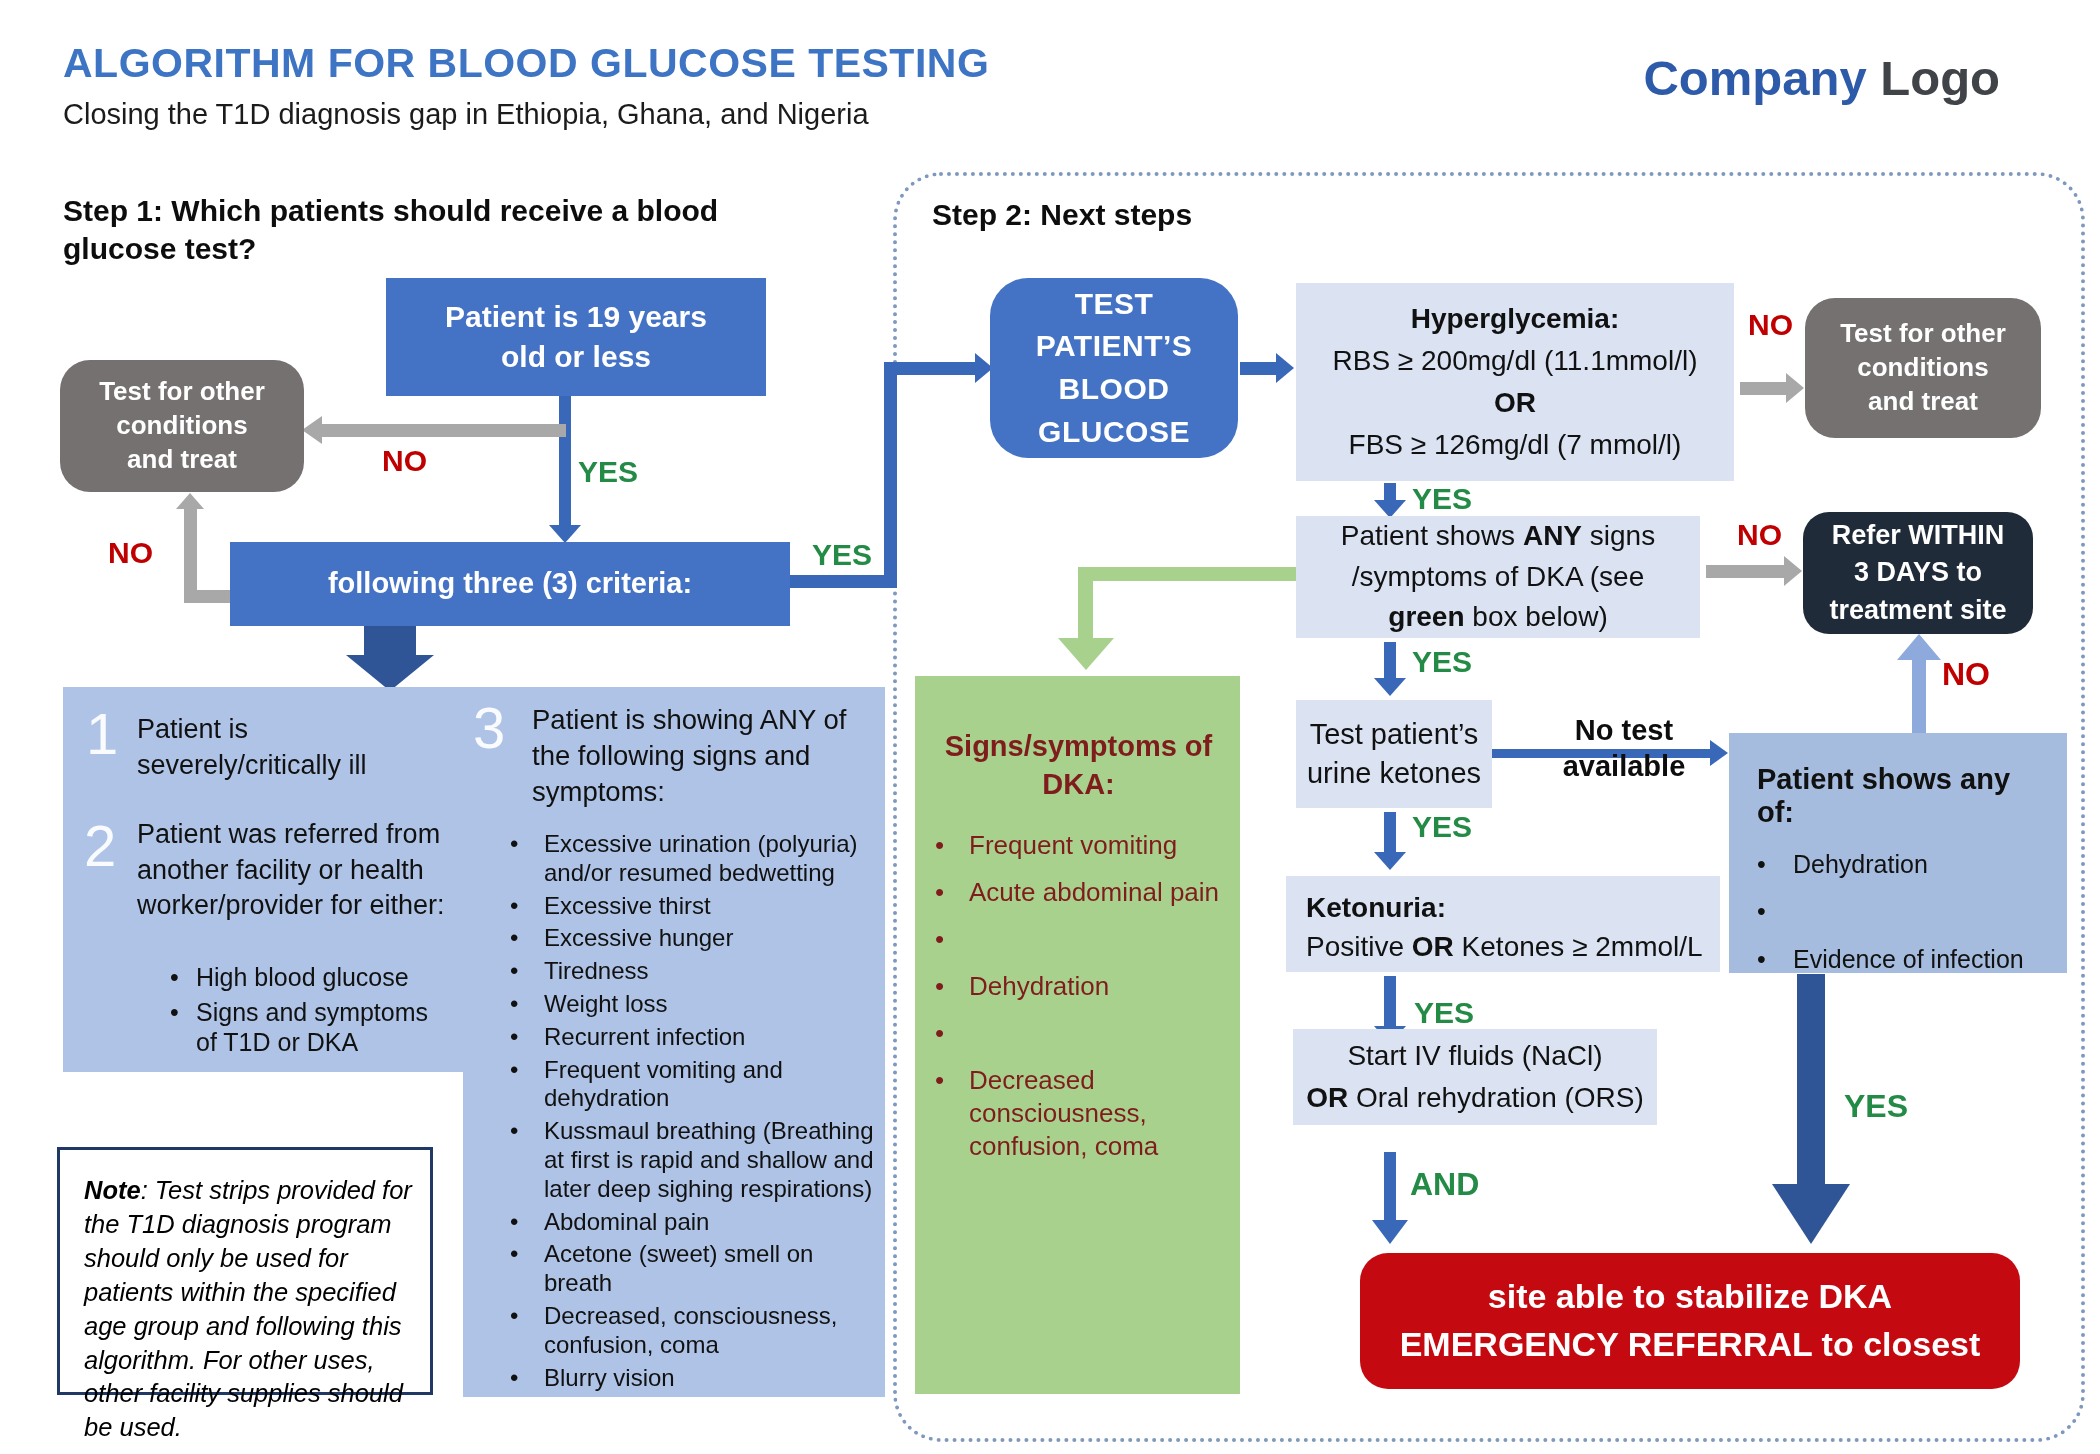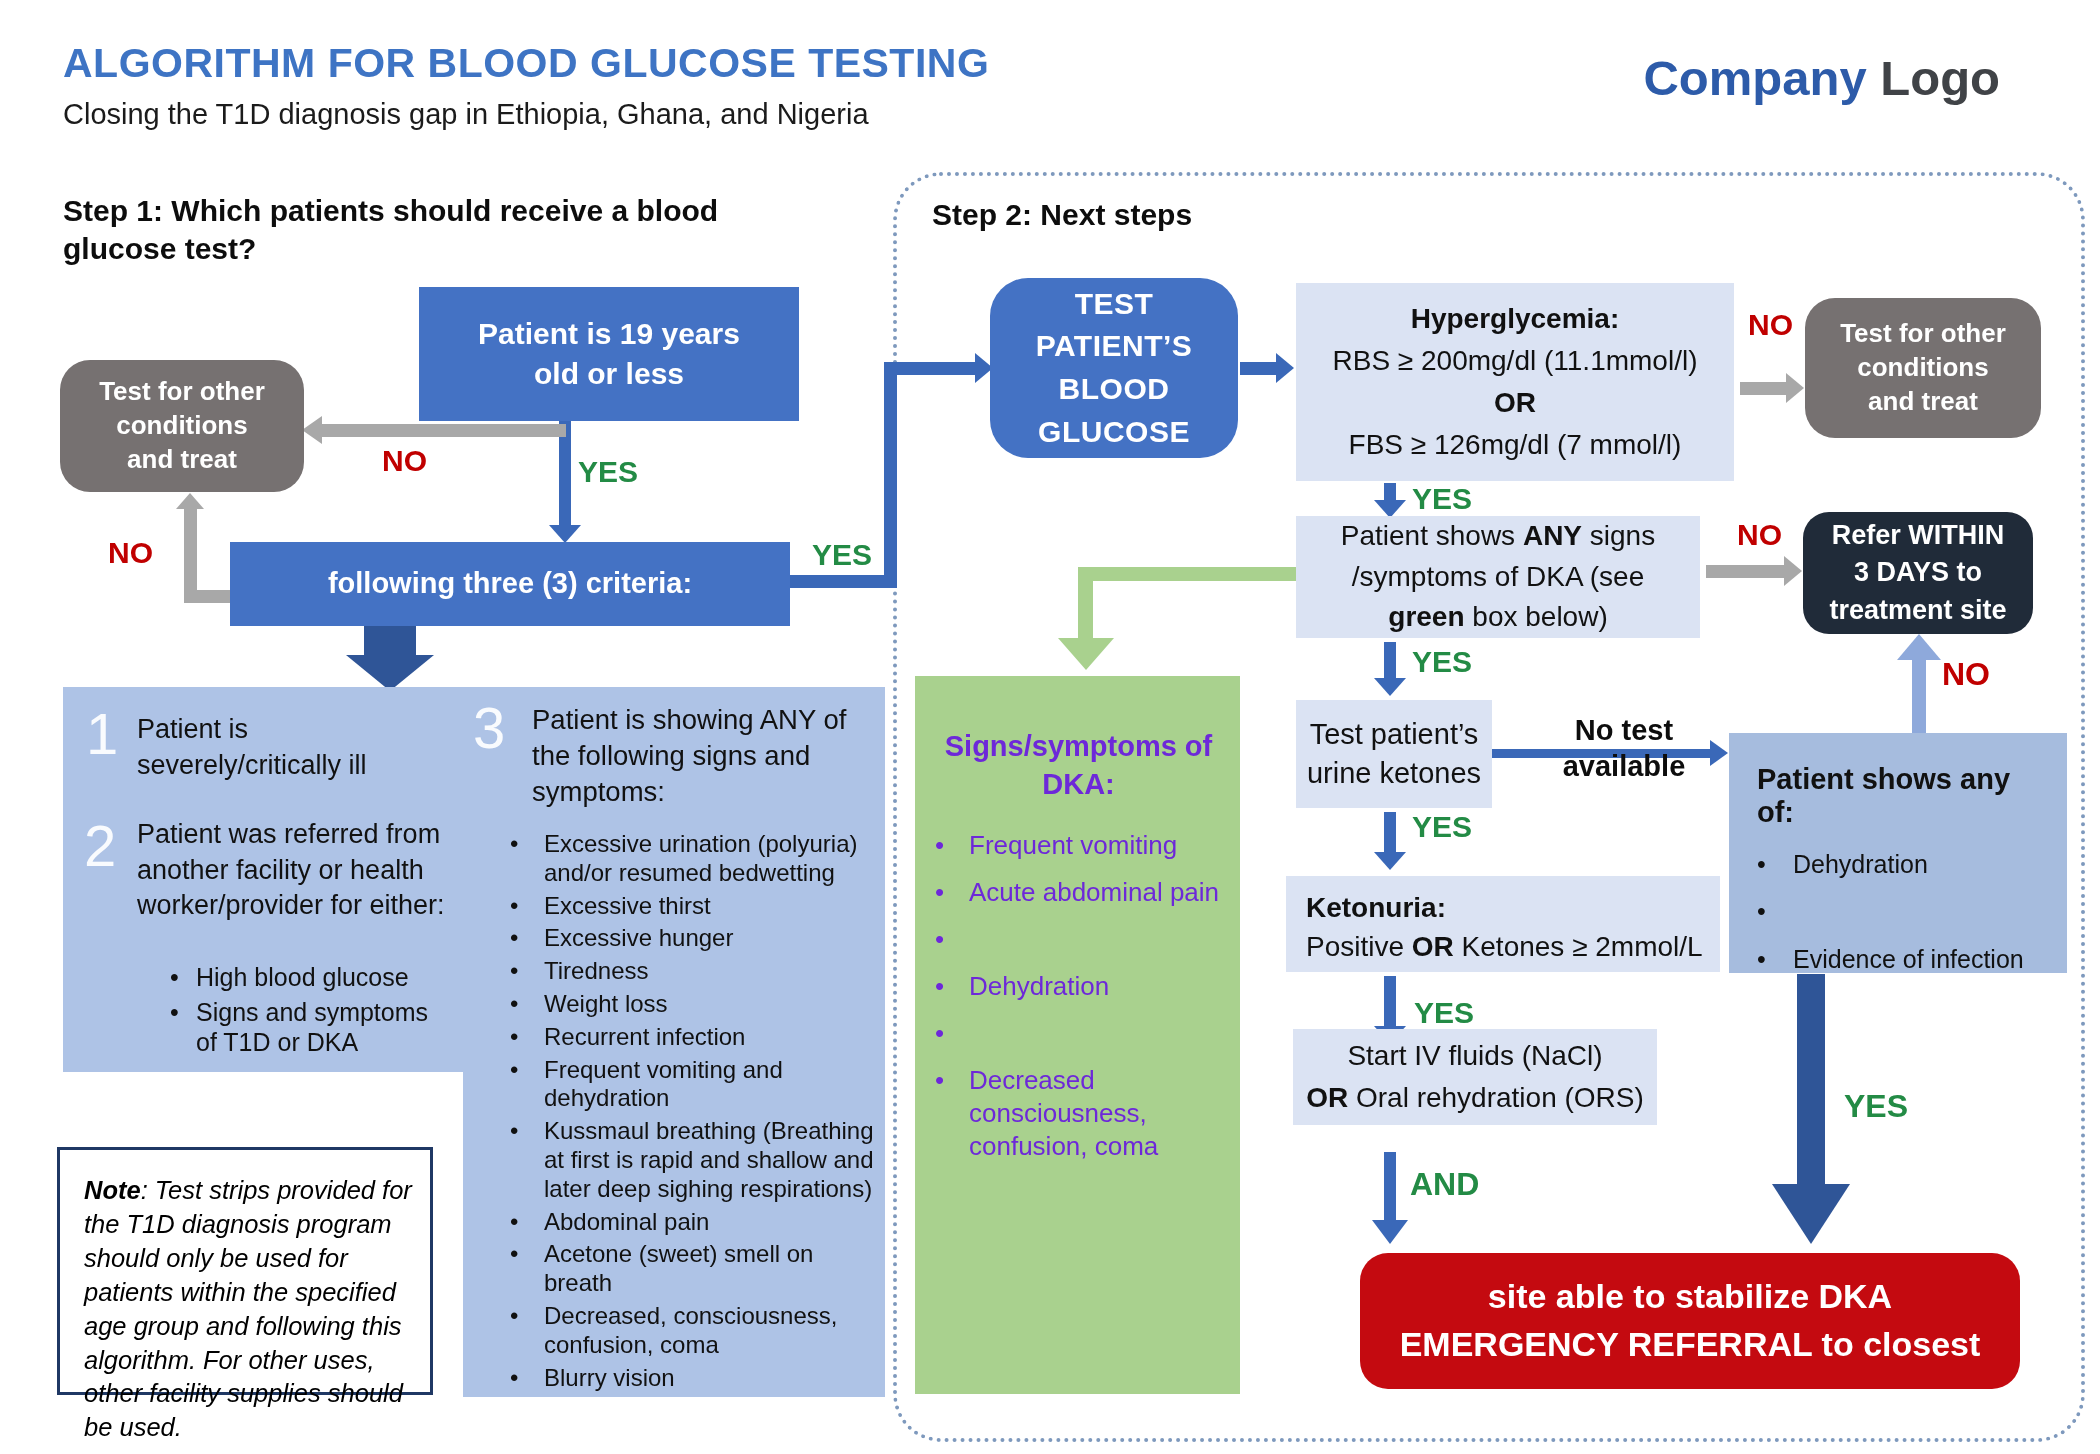--- a/index.html
+++ b/index.html
@@ -9,21 +9,21 @@
     font-family:"Liberation Sans", sans-serif; color:#111;
   }
   .abs { position:absolute; }
   .box { position:absolute; display:flex; flex-direction:column; align-items:center; justify-content:center; text-align:center; }
   .blue-box { background:#4472c4; color:#fff; font-weight:bold; }
   .light-box { background:#dbe3f3; color:#111; }
   .panel-box { background:#aec3e6; }
   .gray-box { background:#767171; color:#fff; font-weight:bold; border-radius:30px; }
   .dark-box { background:#202b39; color:#fff; font-weight:bold; border-radius:26px; }
   .red-box { background:#c40a10; color:#fff; font-weight:bold; border-radius:28px; }
-  .green-box { background:#a9d18e; color:#6d28d9; }
+  .green-box { background:#a9d18e; color:#7f1d1d; }
   .lbl { position:absolute; font-weight:bold; font-size:30px; }
   .yes { color:#238b45; }
   .no { color:#c00000; }
   .seg { position:absolute; }
   .tri { position:absolute; width:0; height:0; }
   .bullets { display:flex; flex-direction:column; }
   .bullet-item { display:flex; align-items:flex-start; }
   .bullet-item .dot { flex:0 0 auto; }
   .bullet-item .btext { white-space:pre-line; }
   .title { color:#3e74c4; font-weight:bold; font-size:41px; letter-spacing:.5px; }
@@ -65,21 +65,21 @@
 <div class="tri" style="left:176px; top:493px; border-left:14px solid transparent; border-right:14px solid transparent; border-bottom:16px solid #a8a8a8;"></div>
 
 <div class="seg" style="left:364px; top:625px; width:52px; height:32px; background:#2f5597;"></div>
 <div class="tri" style="left:346px; top:655px; border-left:44px solid transparent; border-right:44px solid transparent; border-top:36px solid #2f5597;"></div>
 
 <div class="seg" style="left:790px; top:575px; width:100px; height:13px; background:#3a68b8;"></div>
 <div class="seg" style="left:884px; top:362px; width:13px; height:226px; background:#3a68b8;"></div>
 <div class="seg" style="left:890px; top:362px; width:85px; height:13px; background:#3a68b8;"></div>
 <div class="tri" style="left:975px; top:353px; border-top:15px solid transparent; border-bottom:15px solid transparent; border-left:18px solid #3a68b8;"></div>
 
-<div class="box blue-box" style="left:419px; top:278px; width:380px; height:134px; font-size:30px; line-height:1.35;margin-top:9px;">
+<div class="box blue-box" style="left:386px; top:278px; width:380px; height:118px; font-size:30px; line-height:1.35;">
   <div>Patient is 19 years</div>
   <div>old or less</div>
 </div>
 <div class="box gray-box" style="left:60px; top:360px; width:244px; height:132px; font-size:26px; line-height:1.3;">
   <div>Test for other</div>
   <div>conditions</div>
   <div>and treat</div>
 </div>
 <div class="box blue-box" style="left:230px; top:542px; width:560px; height:84px; font-size:29px; line-height:1.3;">
   <div>following three (3) criteria:</div>

